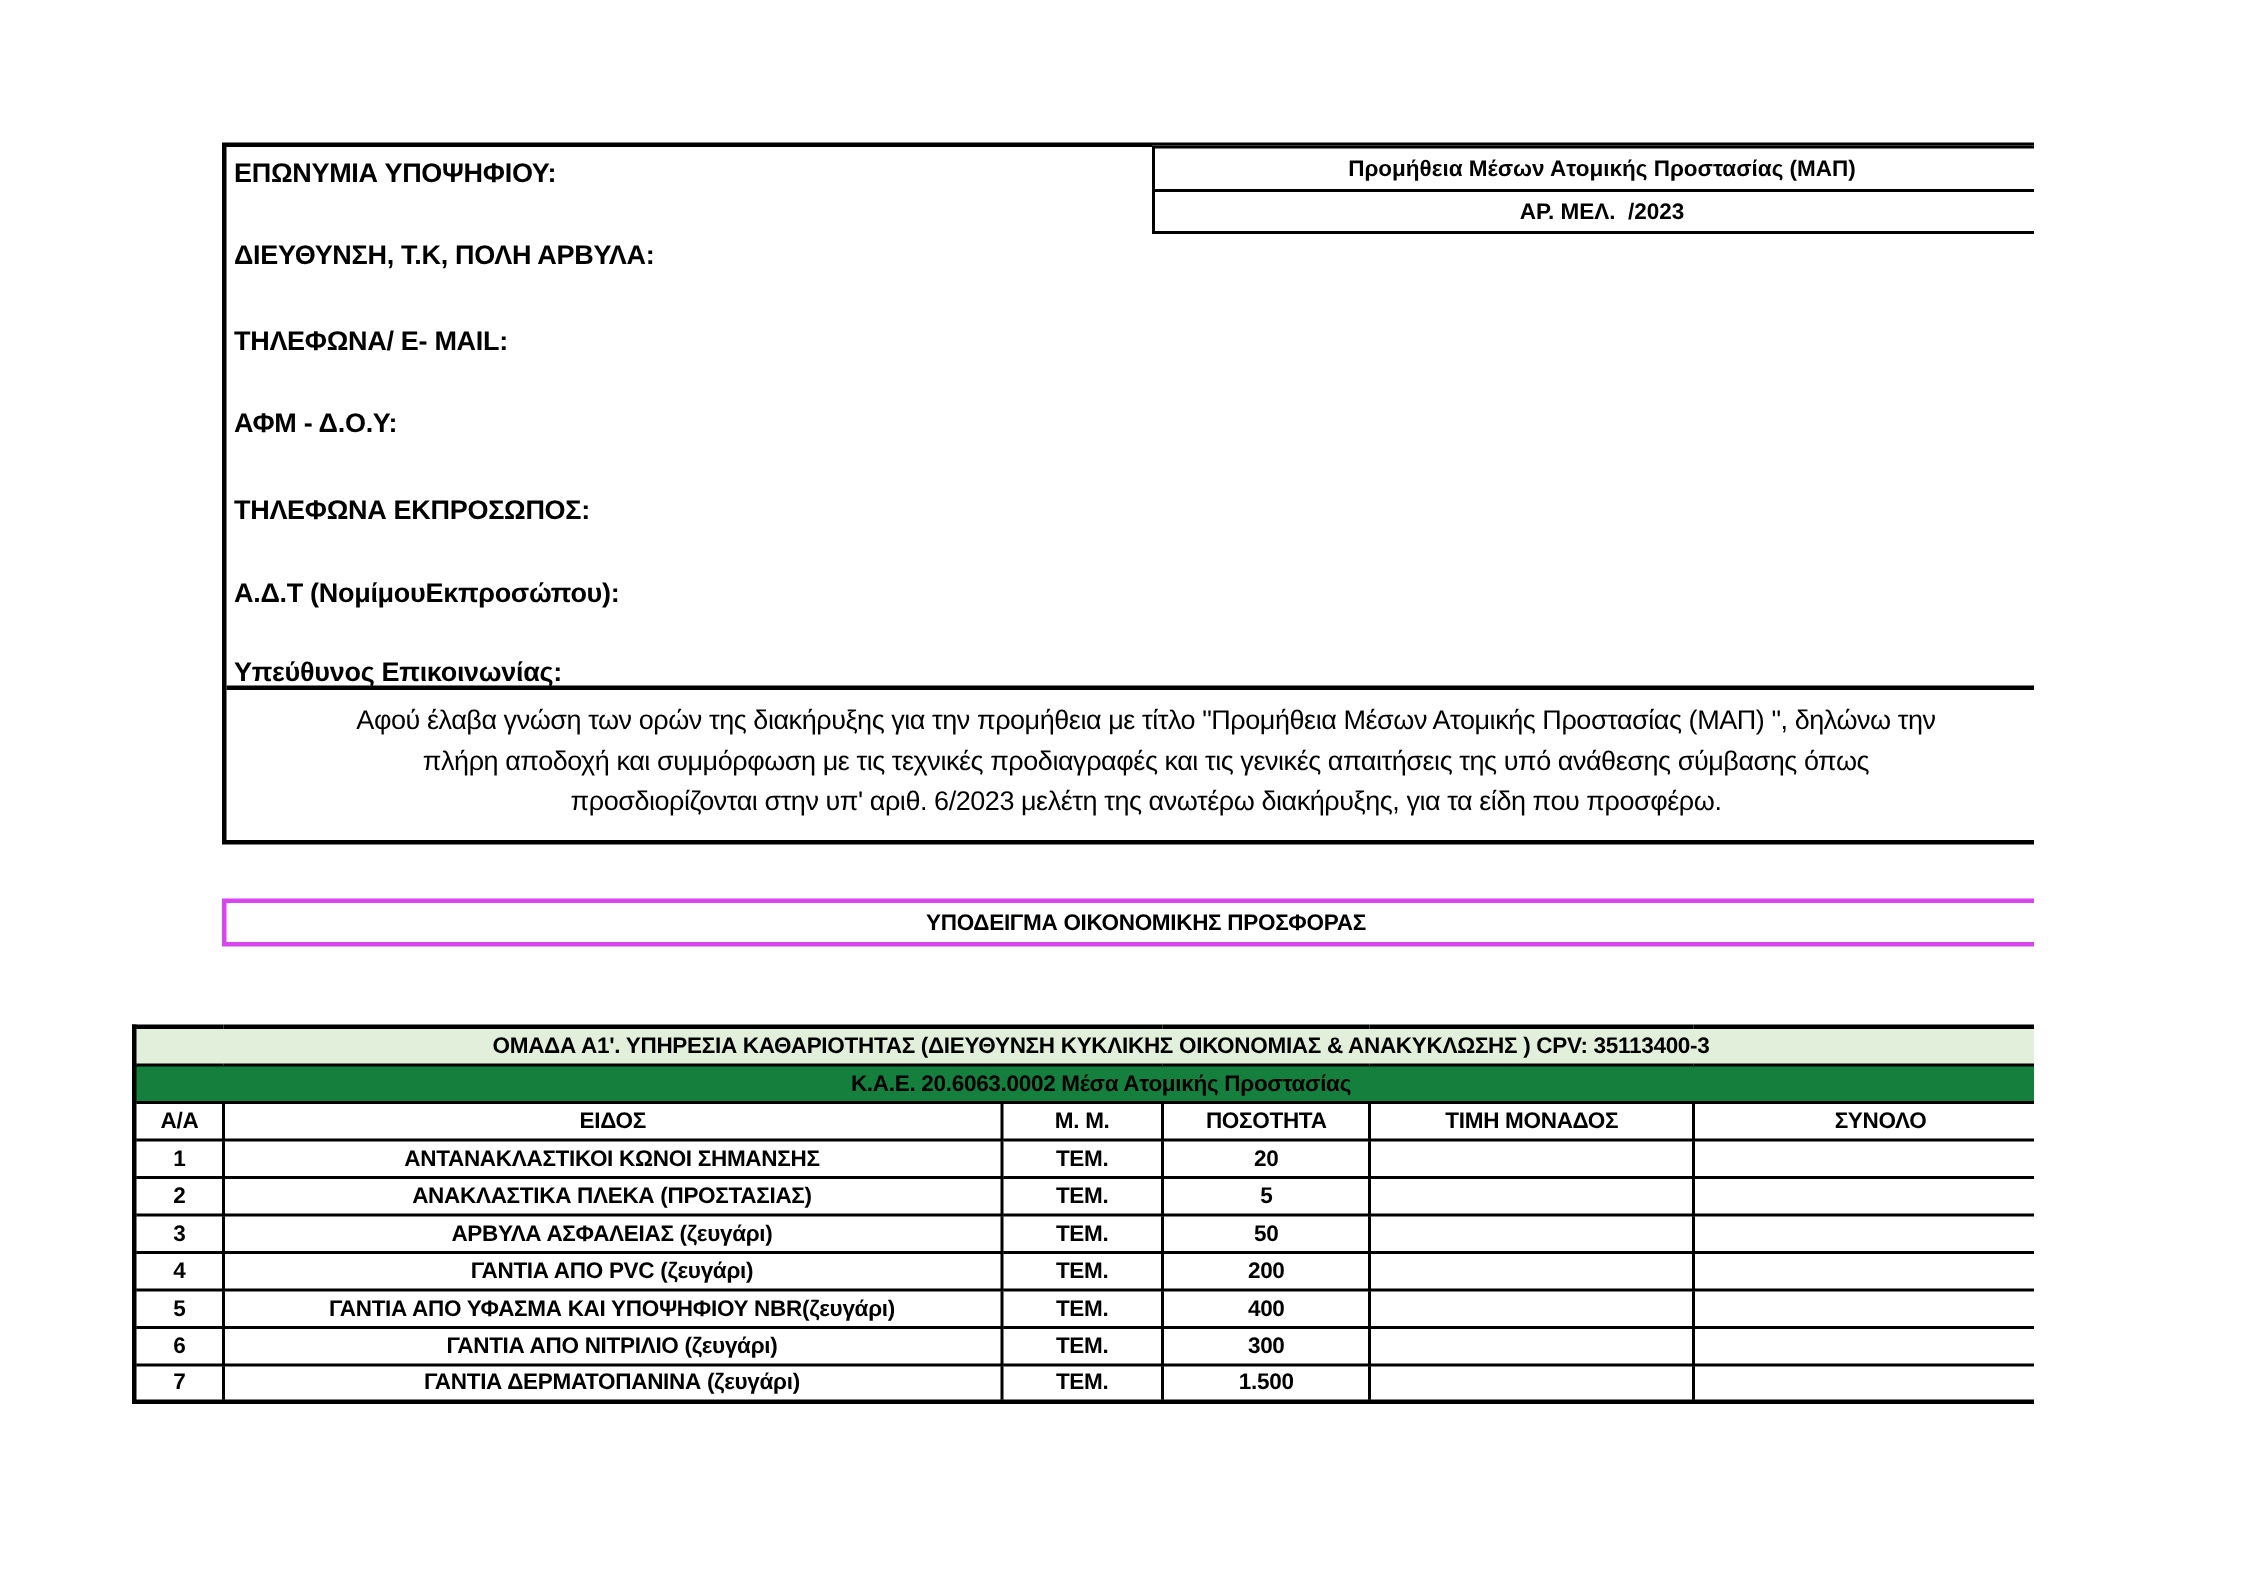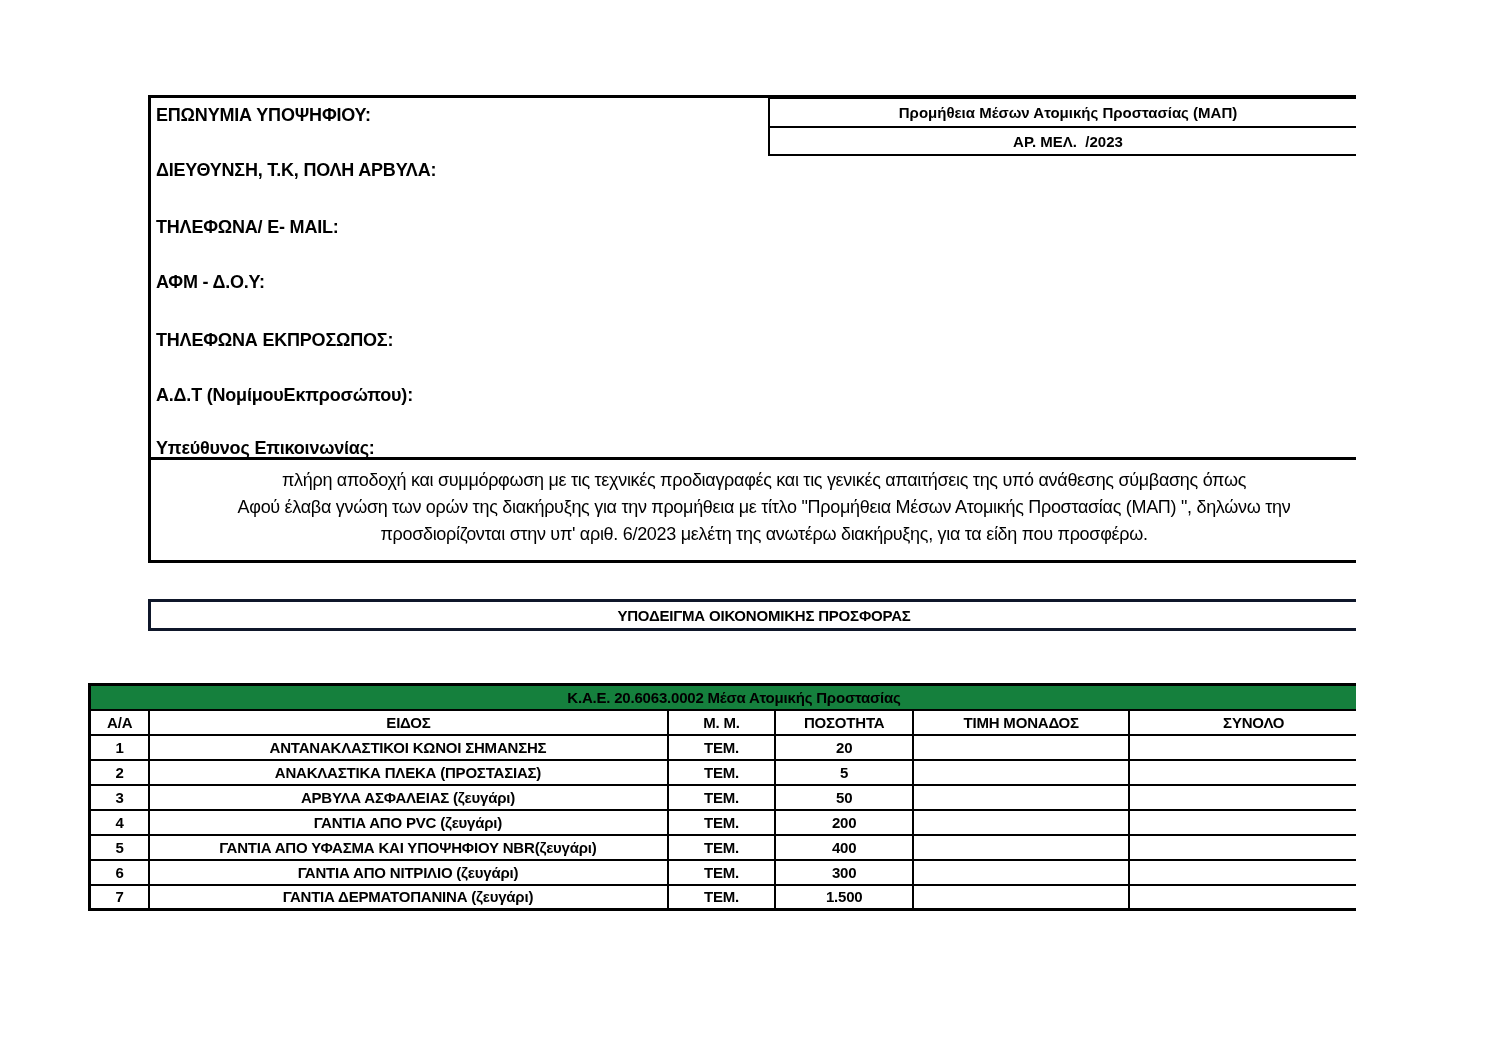--- a/index.html
+++ b/index.html
@@ -47,21 +47,21 @@
     border-top: 3px solid #000;
     text-align: center; font-size: 18px; font-weight: 400;
     padding-top: 7px; letter-spacing: -0.3px;
   }
   .declaration .decl-line { line-height: 27px; white-space: nowrap; }
 
   
   .section-box {
     position: absolute; left: 148px; top: 599px;
     width: 1232px; height: 32px;
-    border: 3px solid #0f172a;
+    border: 3px solid #d946ef;
     display: flex; align-items: center; justify-content: center;
     font-weight: 700; font-size: 15px; letter-spacing: -0.2px;
   }
 
   
   .offer-table {
     position: absolute; left: 88px; top: 683px;
     width: 1292px;
     border-collapse: collapse;
     border: 3px solid #000;
@@ -91,38 +91,41 @@
         <div class="form-label">ΑΦΜ - Δ.Ο.Υ:</div>
         <div class="form-label">ΤΗΛΕΦΩΝΑ ΕΚΠΡΟΣΩΠΟΣ:</div>
         <div class="form-label">Α.Δ.Τ (ΝομίμουΕκπροσώπου):</div>
         <div class="form-label">Υπεύθυνος Επικοινωνίας:</div>
       </div>
 
     <div class="title-box box1">Προμήθεια Μέσων Ατομικής Προστασίας (ΜΑΠ)</div>
     <div class="title-box box2">ΑΡ. ΜΕΛ.  /2023</div>
 
     <div class="declaration">
+        <div class="decl-line">Αφού έλαβα γνώση των ορών της διακήρυξης για την προμήθεια με τίτλο "Προμήθεια Μέσων Ατομικής Προστασίας (ΜΑΠ) ", δηλώνω την</div>
         <div class="decl-line">πλήρη αποδοχή και συμμόρφωση με τις τεχνικές προδιαγραφές και τις γενικές απαιτήσεις της υπό ανάθεσης σύμβασης όπως</div>
-        <div class="decl-line">Αφού έλαβα γνώση των ορών της διακήρυξης για την προμήθεια με τίτλο "Προμήθεια Μέσων Ατομικής Προστασίας (ΜΑΠ) ", δηλώνω την</div>
         <div class="decl-line">προσδιορίζονται στην υπ' αριθ. 6/2023 μελέτη της ανωτέρω διακήρυξης, για τα είδη που προσφέρω.</div>
       </div>
   </div>
 
   <div class="section-box">ΥΠΟΔΕΙΓΜΑ ΟΙΚΟΝΟΜΙΚΗΣ ΠΡΟΣΦΟΡΑΣ</div>
 
   <table class="offer-table">
     <colgroup>
       <col style="width:60px">
         <col style="width:519px">
         <col style="width:108px">
       <col style="width:138px">
         <col style="width:217px">
         <col style="width:250px">
     </colgroup>
     <thead>
+      <tr>
+        <td colspan="6" class="hdr-green" style="background: rgb(226, 239, 218);">ΟΜΑΔΑ Α1'. ΥΠΗΡΕΣΙΑ ΚΑΘΑΡΙΟΤΗΤΑΣ (ΔΙΕΥΘΥΝΣΗ ΚΥΚΛΙΚΗΣ ΟΙΚΟΝΟΜΙΑΣ &amp; ΑΝΑΚΥΚΛΩΣΗΣ ) CPV: 35113400-3</td>
+      </tr>
       <tr>
         <td colspan="6" class="hdr-green" style="background: #15803d;">Κ.Α.Ε. 20.6063.0002 Μέσα Ατομικής Προστασίας</td>
       </tr>
       <tr>
           <th>Α/Α</th>
           <th>ΕΙΔΟΣ</th>
           <th>Μ. Μ.</th>
           <th>ΠΟΣΟΤΗΤΑ</th>
           <th>ΤΙΜΗ ΜΟΝΑΔΟΣ</th>
           <th>ΣΥΝΟΛΟ</th>

